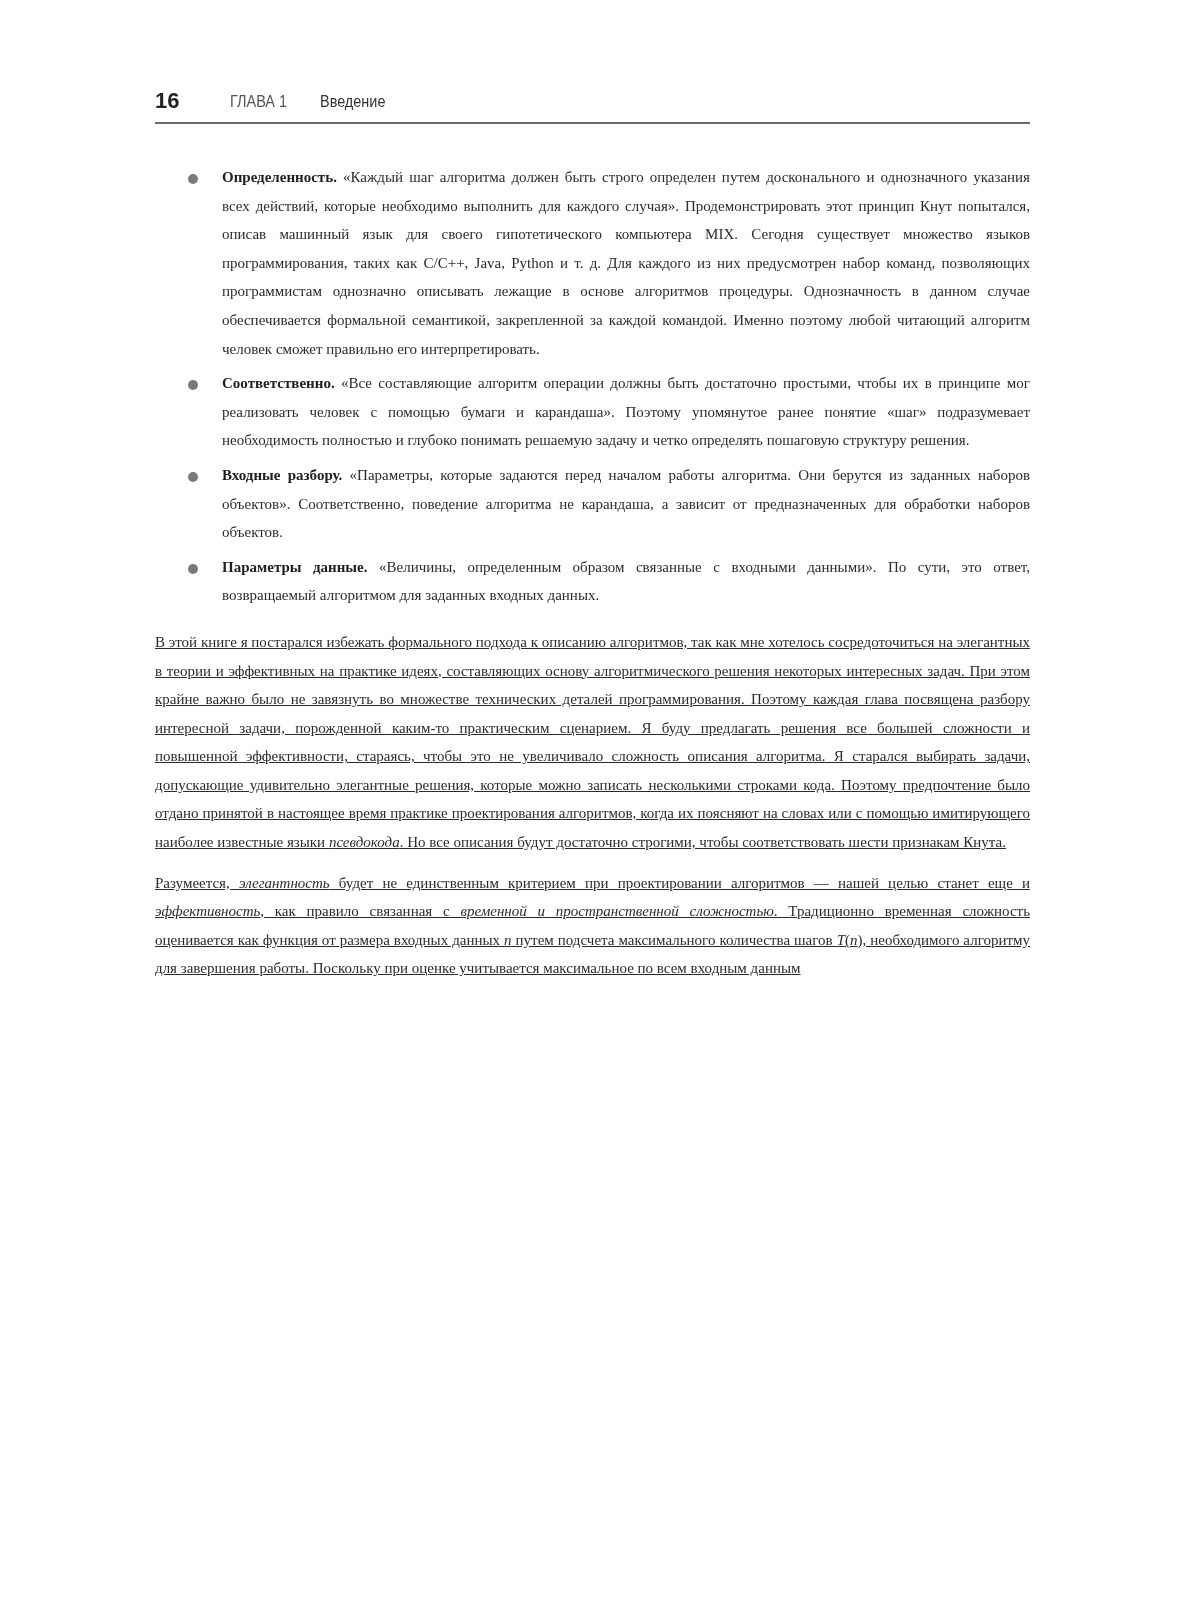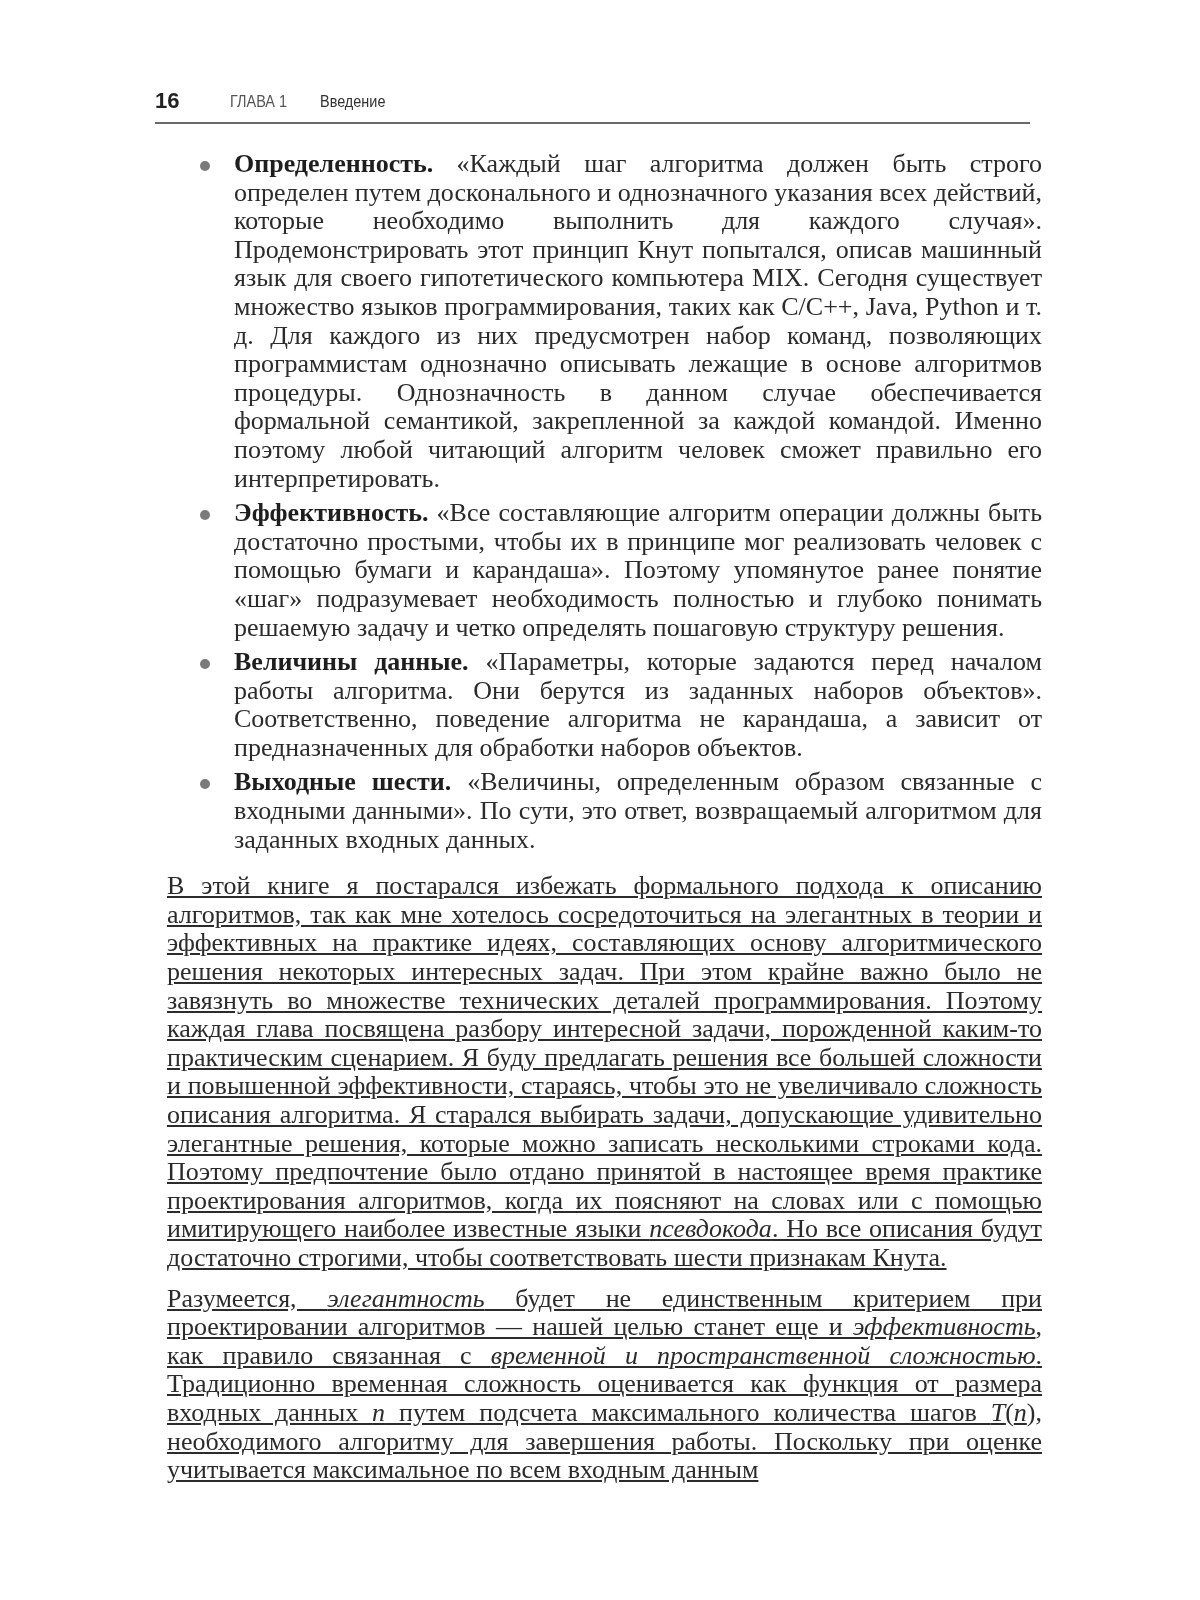--- a/index.html
+++ b/index.html
@@ -8,24 +8,23 @@
     position: absolute; left: 155px; top: 86px; width: 875px; height: 38px;
     font-family: "Liberation Sans", sans-serif;
     text-align: right;
   }
   .page-num { position: absolute; left: 0; top: 2px; font-size: 22px; font-weight: bold; color: #222; }
   .chapter { position: absolute; left: 75px; top: 6px; font-size: 17px; color: #555; transform: scaleX(0.85); transform-origin: left; }
   .chapter-title { position: absolute; left: 165px; top: 6px; font-size: 17px; color: #333; transform: scaleX(0.85); transform-origin: left; }
   .rule { position: absolute; left: 155px; top: 122px; width: 875px; height: 2px; background: #6a6a6a; }
 
   .content {
-    position: absolute; left: 155px; top: 150px; width: 875px;
-    font-family: "Liberation Serif", serif; font-size: 26px; line-height: 28.6px; color: #2b2b2b;
+    position: absolute; left: 155px; top: 163px; width: 875px;
+    font-family: "Liberation Serif", serif; font-size: 15px; line-height: 28.6px; color: #2b2b2b;
     text-align: justify;
-    margin-left: 12px;
   }
   ul.bullets { list-style: none; margin: 0; padding: 0 0 0 67px; }
   ul.bullets li { position: relative; margin-bottom: 6px; }
   .bullet-dot {
     position: absolute; left: -34px; top: 11px; width: 10px; height: 10px; border-radius: 50%; background: #7a7a7a;
   }
   .term { font-weight: bold; color: #1e1e1e; }
   p.para { margin: 18px 0 0 0; text-decoration: underline; }
   p.para + p.para { margin-top: 12px; }
   em { font-style: italic; }
@@ -41,28 +40,28 @@
 <div class="rule"></div>
 
 <div class="content">
   <ul class="bullets">
     <li>
       <span class="bullet-dot"></span>
       <span class="term">Определенность.</span><span> «Каждый шаг алгоритма должен быть строго определен путем досконального и однозначного указания всех действий, которые необходимо выполнить для каждого случая». Продемонстрировать этот принцип Кнут попытался, описав машинный язык для своего гипотетического компьютера MIX. Сегодня существует множество языков программирования, таких как C/C++, Java, Python и т. д. Для каждого из них предусмотрен набор команд, позволяющих программистам однозначно описывать лежащие в основе алгоритмов процедуры. Однозначность в данном случае обеспечивается формальной семантикой, закрепленной за каждой командой. Именно поэтому любой читающий алгоритм человек сможет правильно его интерпретировать.</span>
     </li>
     <li>
       <span class="bullet-dot"></span>
-      <span class="term">Эффективность.</span><span> «Все составляющие алгоритм операции должны быть достаточно простыми, чтобы их в принципе мог реализовать человек с помощью бумаги и карандаша». Поэтому упомянутое ранее понятие «шаг» подразумевает необходимость полностью и глубоко понимать решаемую задачу и четко определять пошаговую структуру решения.</span>
+      <span class="term">Соответственно.</span><span> «Все составляющие алгоритм операции должны быть достаточно простыми, чтобы их в принципе мог реализовать человек с помощью бумаги и карандаша». Поэтому упомянутое ранее понятие «шаг» подразумевает необходимость полностью и глубоко понимать решаемую задачу и четко определять пошаговую структуру решения.</span>
     </li>
     <li>
       <span class="bullet-dot"></span>
-      <span class="term">Величины данные.</span><span> «Параметры, которые задаются перед началом работы алгоритма. Они берутся из заданных наборов объектов». Соответственно, поведение алгоритма не карандаша, а зависит от предназначенных для обработки наборов объектов.</span>
+      <span class="term">Входные разбору.</span><span> «Параметры, которые задаются перед началом работы алгоритма. Они берутся из заданных наборов объектов». Соответственно, поведение алгоритма не карандаша, а зависит от предназначенных для обработки наборов объектов.</span>
     </li>
     <li>
       <span class="bullet-dot"></span>
-      <span class="term">Выходные шести.</span><span> «Величины, определенным образом связанные с входными данными». По сути, это ответ, возвращаемый алгоритмом для заданных входных данных.</span>
+      <span class="term">Параметры данные.</span><span> «Величины, определенным образом связанные с входными данными». По сути, это ответ, возвращаемый алгоритмом для заданных входных данных.</span>
     </li>
   </ul>
 
   <p class="para"><span>В этой книге я постарался избежать формального подхода к описанию алгоритмов, так как мне хотелось сосредоточиться на элегантных в теории и эффективных на практике идеях, составляющих основу алгоритмического решения некоторых интересных задач. При этом крайне важно было не завязнуть во множестве технических деталей программирования. Поэтому каждая глава посвящена разбору интересной задачи, порожденной каким-то практическим сценарием. Я буду предлагать решения все большей сложности и повышенной эффективности, стараясь, чтобы это не увеличивало сложность описания алгоритма. Я старался выбирать задачи, допускающие удивительно элегантные решения, которые можно записать несколькими строками кода. Поэтому предпочтение было отдано принятой в настоящее время практике проектирования алгоритмов, когда их поясняют на словах или с помощью имитирующего наиболее известные языки </span><em>псевдокода</em><span>. Но все описания будут достаточно строгими, чтобы соответствовать шести признакам Кнута.</span></p>
 
   <p class="para"><span>Разумеется, </span><em>элегантность</em><span> будет не единственным критерием при проектировании алгоритмов — нашей целью станет еще и </span><em>эффективность</em><span>, как правило связанная с </span><em>временной и пространственной сложностью</em><span>. Традиционно временная сложность оценивается как функция от размера входных данных </span><em>n</em><span> путем подсчета максимального количества шагов </span><em>T</em><span>(</span><em>n</em><span>), необходимого алгоритму для завершения работы. Поскольку при оценке учитывается максимальное по всем входным данным</span></p>
 </div>
 
 </body></html>

